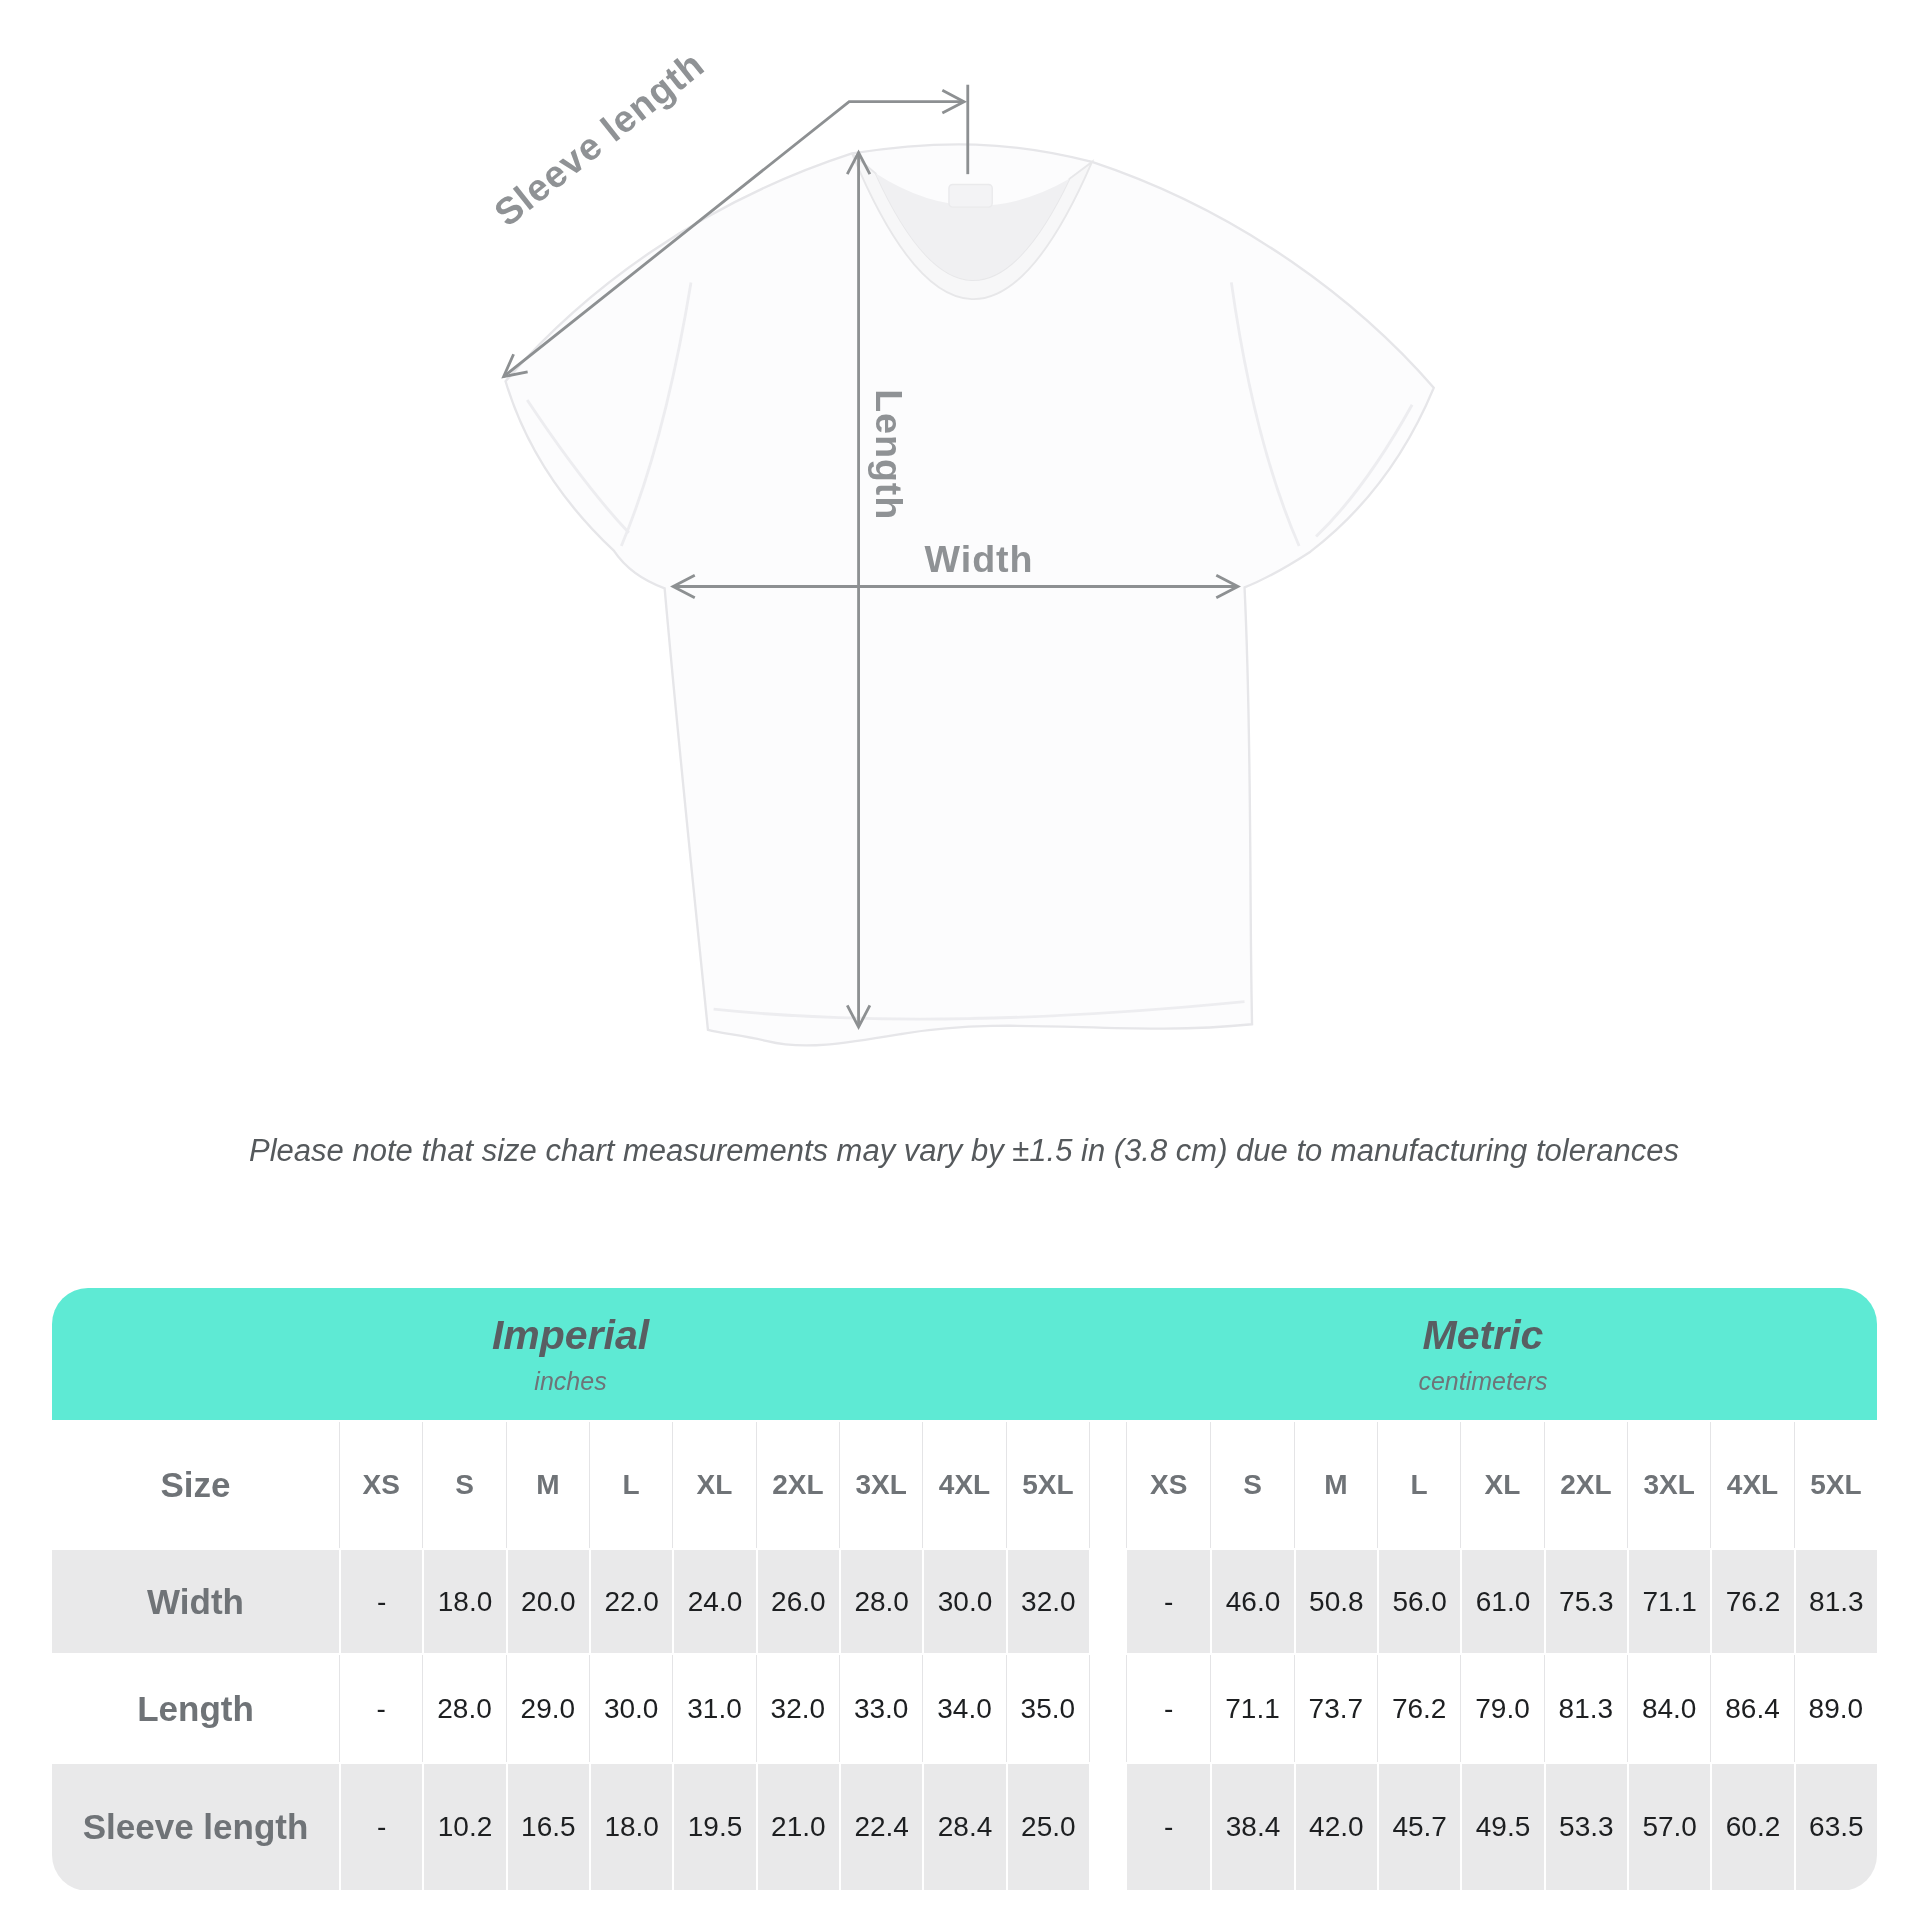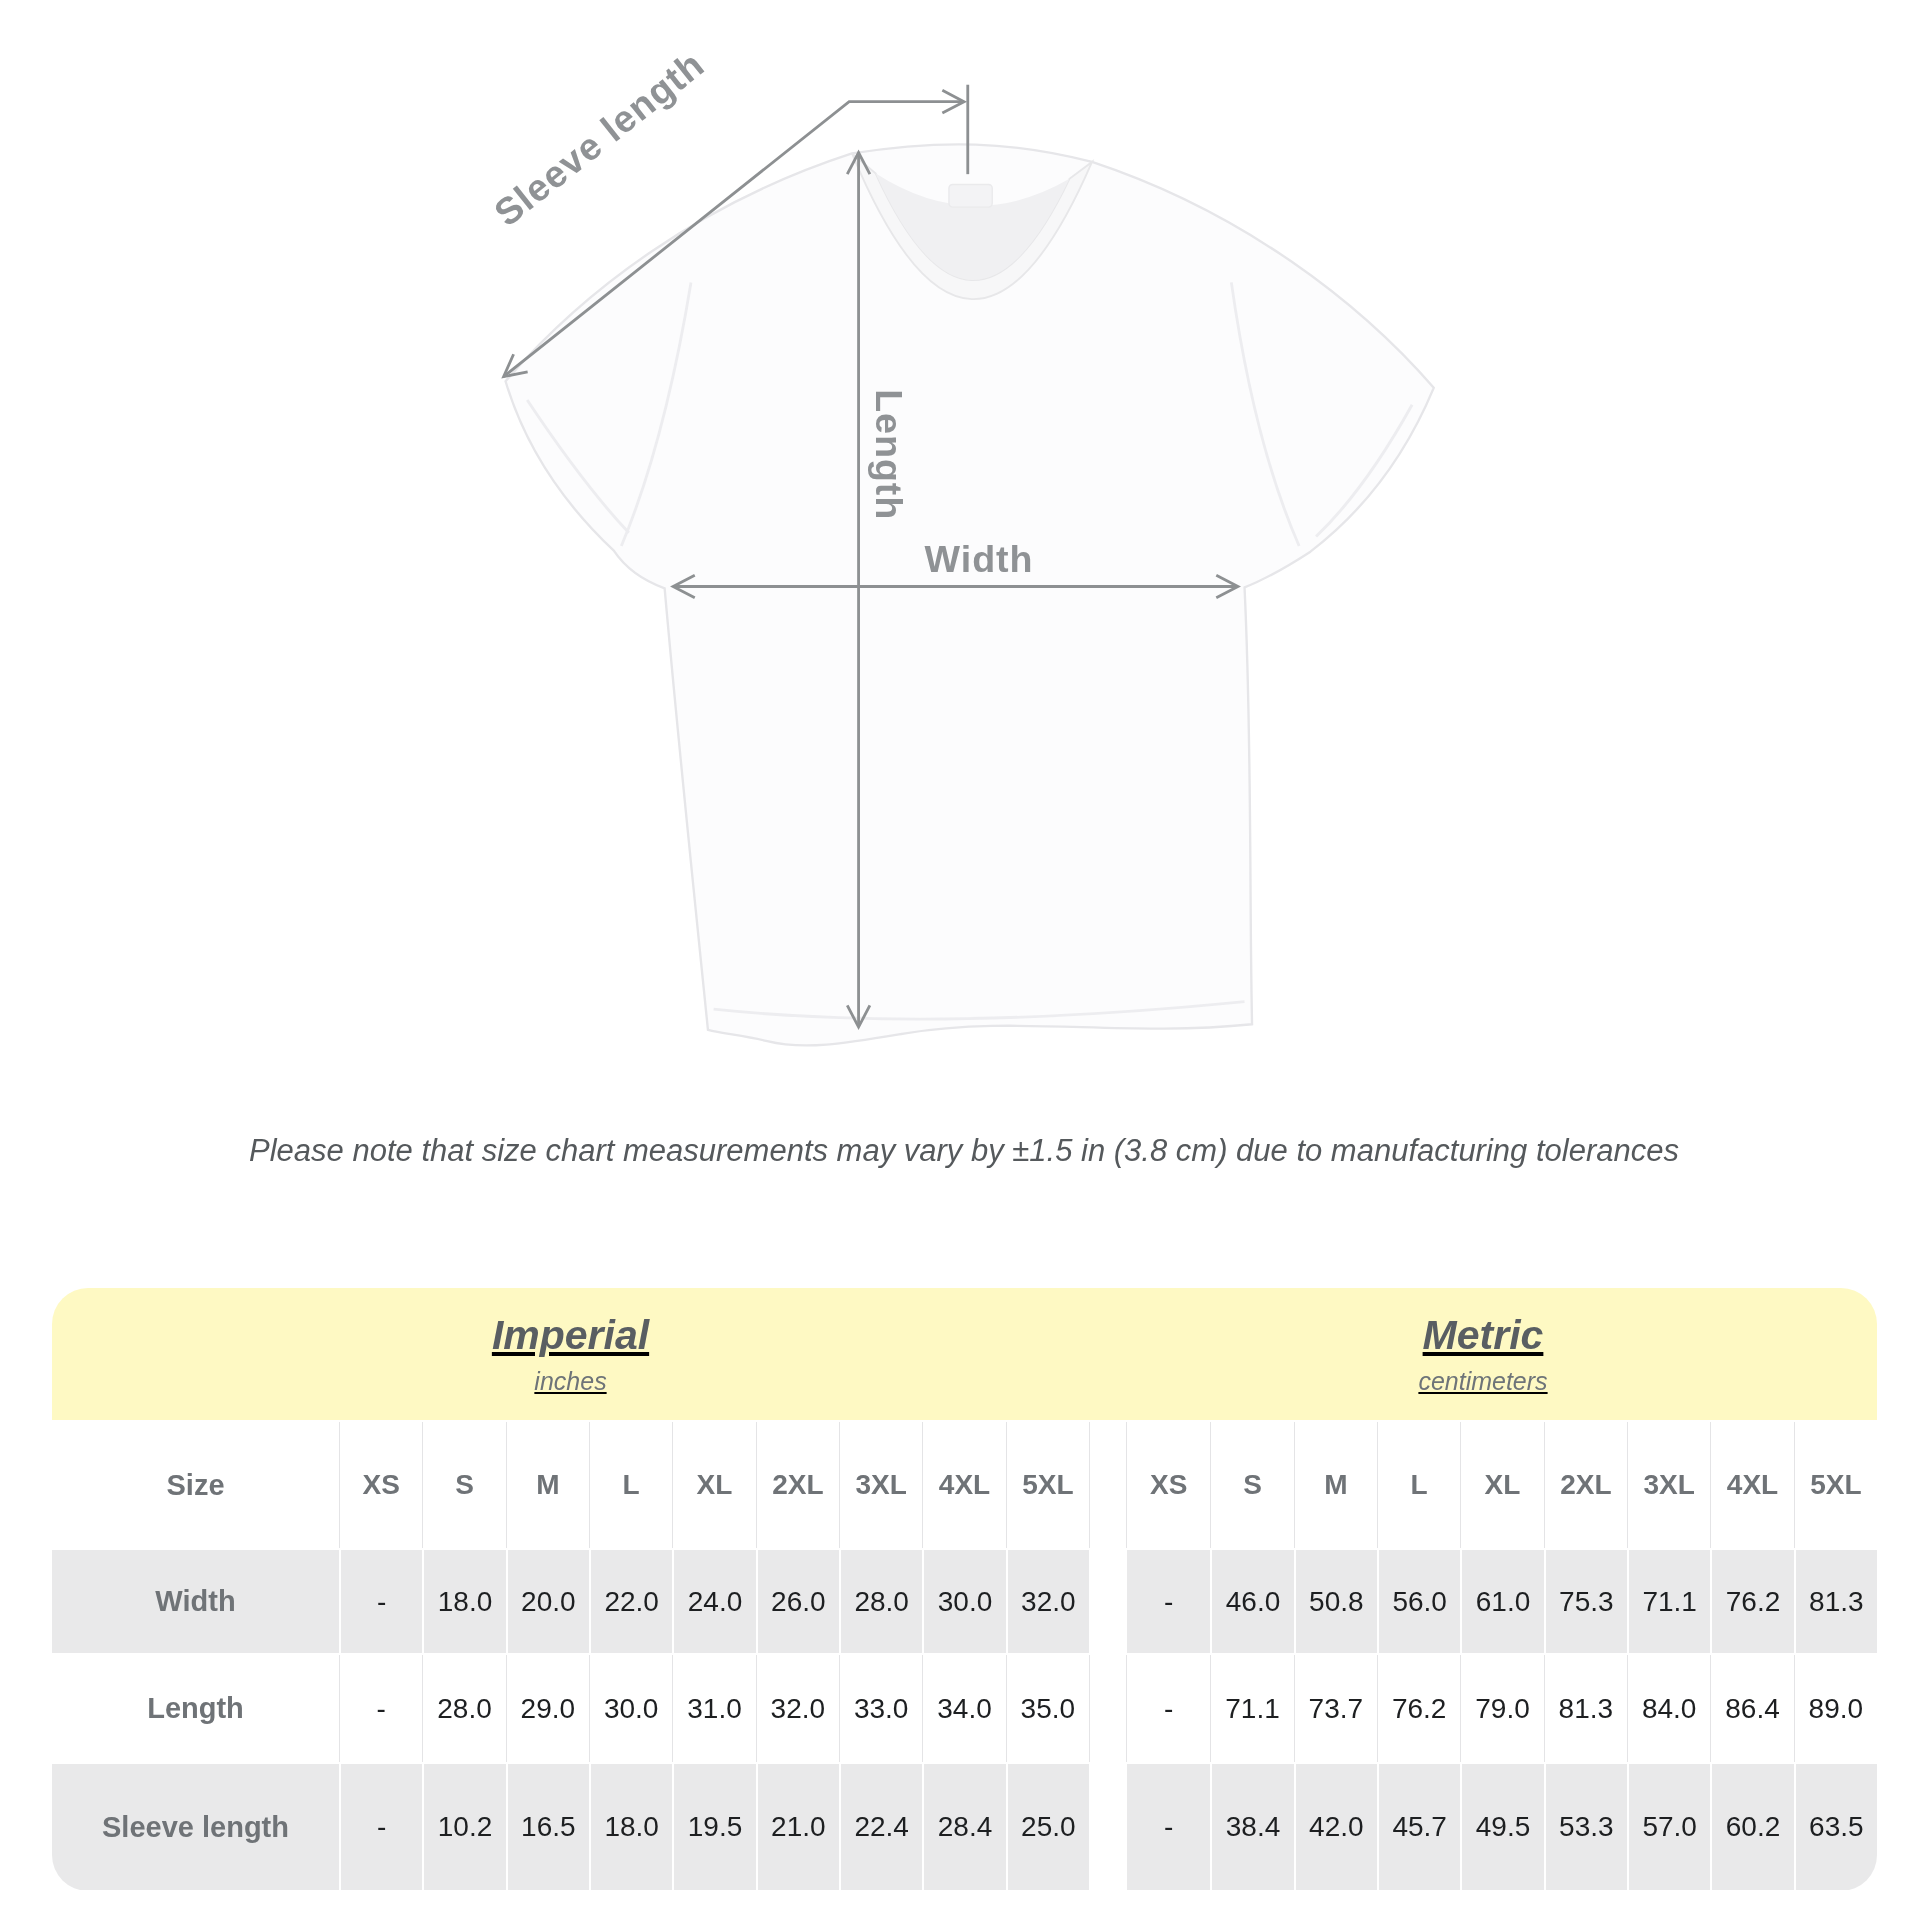--- a/index.html
+++ b/index.html
@@ -18,37 +18,37 @@
   .dim-text{fill:#8f9295;font-size:40px;font-weight:bold;letter-spacing:1px;}
 
   
   .titleblock{position:absolute;left:0;top:1126px;width:1928px;text-align:center;}
   .title{font-size:47px;font-weight:bold;color:#2f3234;}
   .subtitle{margin-top:7px;font-size:31px;font-style:italic;color:#55595c;}
 
   
   .chart{position:absolute;left:52px;top:1288px;width:1825px;height:603px;
          border-radius:36px;overflow:hidden;background:#ffffff;}
-  .unit-band{height:132px;background:#fef9c3;display:flex;text-decoration:underline;}
+  .unit-band{height:132px;background:#5eead4;display:flex;}
   .unit-group{display:flex;flex-direction:column;align-items:center;justify-content:center;gap:7.5px;}
   .unit-group.left{width:1037px;}
   .unit-group.right{flex:1;}
   .unit-name{font-size:41px;font-weight:bold;font-style:italic;color:#595e62;}
   .unit-sub{font-size:25px;font-style:italic;color:#6e7478;}
 
   .trow{display:grid;grid-template-columns:287px repeat(9,1fr) 38px repeat(9,1fr);
         box-sizing:border-box;border-top:2.8px solid #ffffff;}
   .r-size{height:128px;background:#ffffff;}
   .r-width{height:105px;background:#e9e9ea;}
   .r-length{height:109px;background:#ffffff;}
   .r-sleeve{height:128px;background:#e9e9ea;}
 
   .cells{display:contents;}
   .cell{display:flex;align-items:center;justify-content:center;box-sizing:border-box;}
-  .lbl{font-size:29px;font-weight:bold;color:#6f7377;}
+  .lbl{font-size:35px;font-weight:bold;color:#6f7377;}
   .hdr{font-size:28px;font-weight:bold;color:#6f7377;}
   .val{font-size:28px;color:#1d1f21;}
 
   .trow.g .cell{border-left:2.8px solid #ffffff;}
   .trow.w .cell{border-left:1.9px solid #e4e4e6;}
   .trow .lbl{border-left:none !important;}
   .after-sep > .cell:first-child{border-left:none !important;}
   .trow.w .sep{background:#ffffff;border-left:1.9px solid #e4e4e6;border-right:1.9px solid #e4e4e6;}
   .trow.g .sep{background:#ffffff;border-left:2.8px solid #ffffff;border-right:2.8px solid #ffffff;}
 </style>

